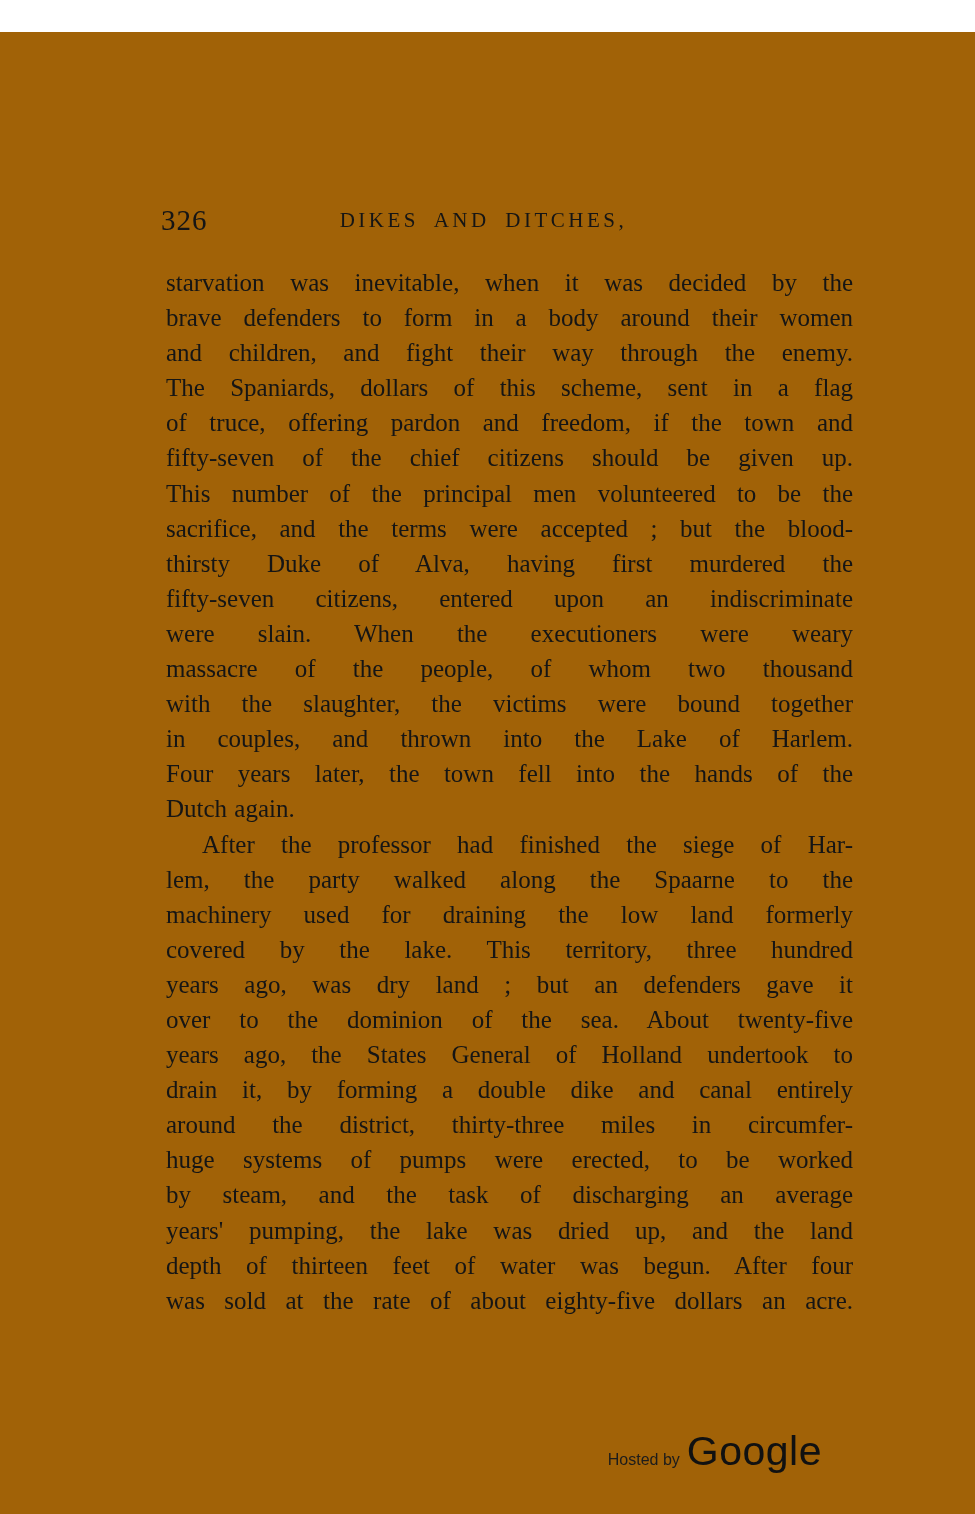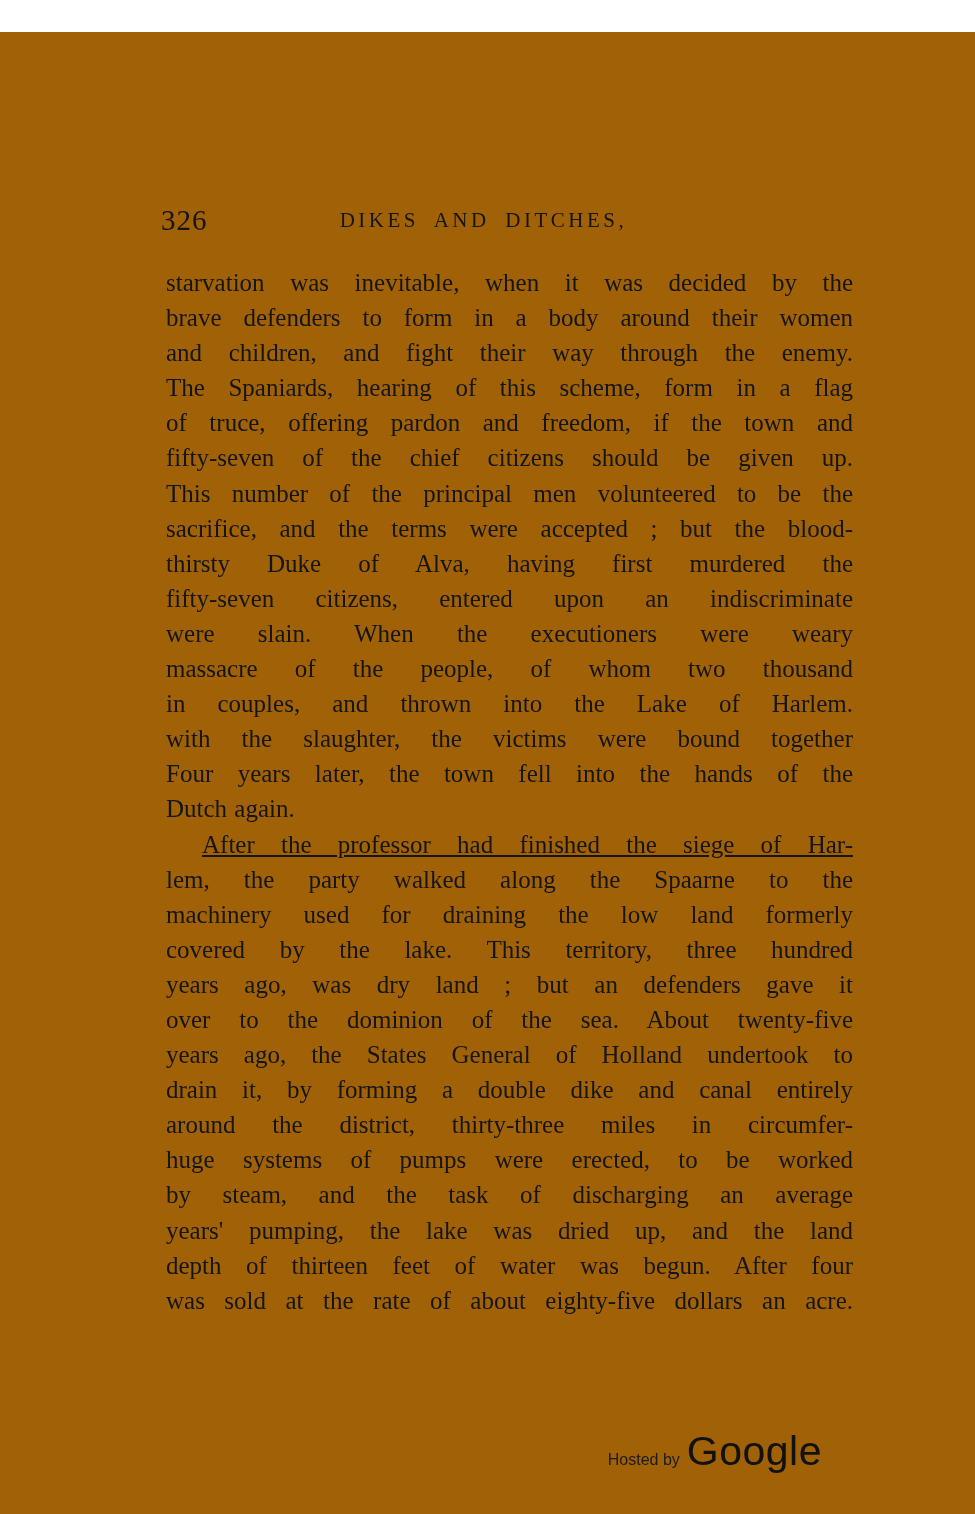--- a/index.html
+++ b/index.html
@@ -54,21 +54,20 @@
     white-space: nowrap;
     text-align: justify;
     text-align-last: justify;
     word-spacing: 1px;
   }
   .line.para-end {
     text-align-last: left;
   }
   .line.indent {
     text-indent: 36px;
-    text-decoration: underline;
   }
   .watermark {
     position: absolute;
     top: 1396px;
     right: 153px;
     display: flex;
     align-items: baseline;
     gap: 7px;
     justify-content: center;
   }
@@ -91,31 +90,31 @@
 
   <div class="running-header">
     <div class="page-number">326</div>
     <div class="header-title">DIKES AND DITCHES,</div>
   </div>
 
   <div class="body-text">
     <div class="line">starvation was inevitable, when it was decided by the</div>
     <div class="line">brave defenders to form in a body around their women</div>
     <div class="line">and children, and fight their way through the enemy.</div>
-    <div class="line">The Spaniards, hearing of this scheme, form in a flag</div>
+    <div class="line">The Spaniards, dollars of this scheme, sent in a flag</div>
     <div class="line">of truce, offering pardon and freedom, if the town and</div>
     <div class="line">fifty-seven of the chief citizens should be given up.</div>
     <div class="line">This number of the principal men volunteered to be the</div>
     <div class="line">sacrifice, and the terms were accepted ; but the blood-</div>
     <div class="line">thirsty Duke of Alva, having first murdered the</div>
     <div class="line">fifty-seven citizens, entered upon an indiscriminate</div>
     <div class="line">were slain.  When the executioners were weary</div>
     <div class="line">massacre of the people, of whom two thousand</div>
+    <div class="line">with the slaughter, the victims were bound together</div>
     <div class="line">in couples, and thrown into the Lake of Harlem.</div>
-    <div class="line">with the slaughter, the victims were bound together</div>
     <div class="line">Four years later, the town fell into the hands of the</div>
     <div class="line para-end">Dutch again.</div>
     <div class="line indent">After the professor had finished the siege of Har-</div>
     <div class="line">lem, the party walked along the Spaarne to the</div>
     <div class="line">machinery used for draining the low land formerly</div>
     <div class="line">covered by the lake.  This territory, three hundred</div>
     <div class="line">years ago, was dry land ; but an defenders gave it</div>
     <div class="line">over to the dominion of the sea.  About twenty-five</div>
     <div class="line">years ago, the States General of Holland undertook to</div>
     <div class="line">drain it, by forming a double dike and canal entirely</div>

